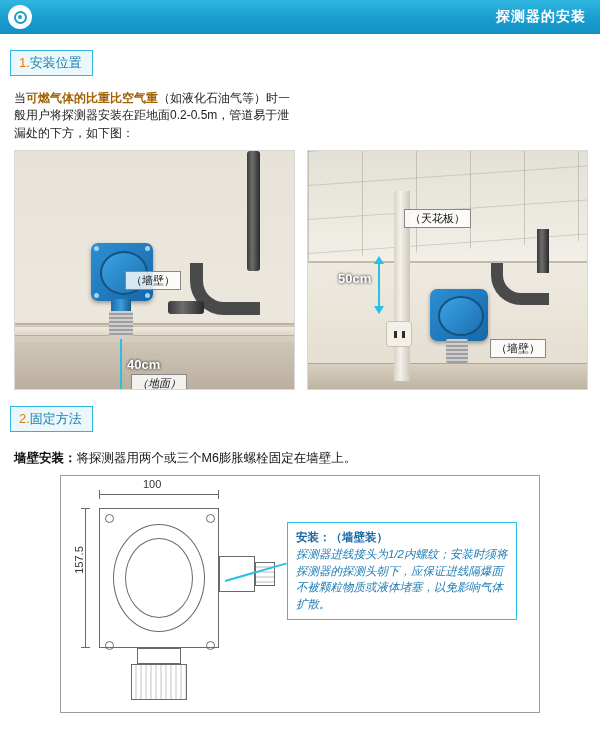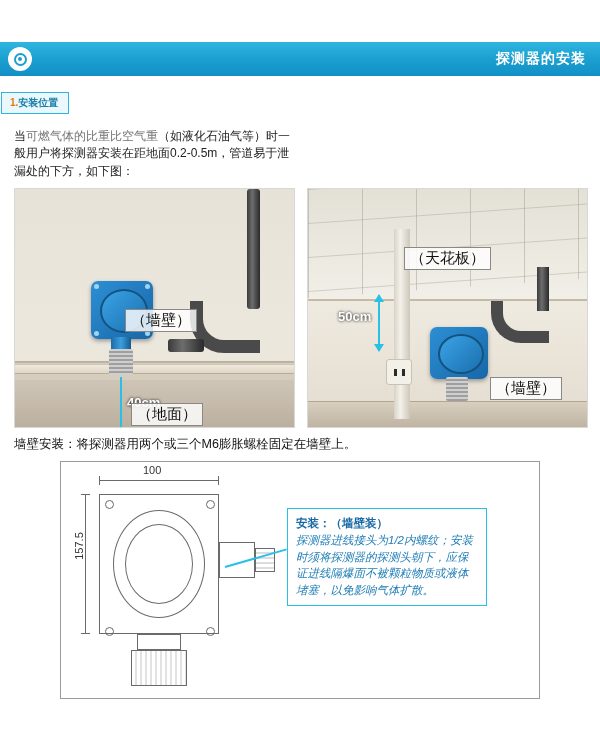--- a/index.html
+++ b/index.html
@@ -14,21 +14,20 @@
   }
 
   
   .header {
     position:relative;
     height:34px;
     background: linear-gradient(to bottom, #2fb6e0 0%, #1b9fd0 50%, #1290c6 100%);
     display:flex;
     align-items:center;
     justify-content:flex-end;
-    margin-top:42px;
   }
   .header-title {
     color:#ffffff;
     font-size:14px;
     font-weight:bold;
     letter-spacing:1px;
     padding-right:14px;
   }
   .header-logo {
     position:absolute;
@@ -49,28 +48,28 @@
     position:absolute;
     left:50%; top:50%;
     width:4px;height:4px;
     margin:-2px 0 0 -2px;
     background:#1b9fd0;
     border-radius:50%;
   }
 
   
   .sec-head {
-    margin:16px 0 10px 1px;
+    margin:16px 0 10px 10px;
     display:inline-block;
     position:relative;
     padding:3px 10px 3px 8px;
     border:1px solid #2fb6e0;
     background:#eaf8fd;
-    font-size:10px;
-    font-weight:bold;
+    font-size:13px;
+    font-weight:normal;
     color:#1b7fa8;
   }
   .sec-head .num { color:#e8770a; }
   .sec-wrap { padding-left:0; }
 
   .note {
     margin:2px 12px 6px 14px;
     font-size:12px;
     color:#333;
   }
@@ -80,21 +79,21 @@
     display:flex;
     gap:14px;
     margin:4px 12px 8px 14px;
   }
   .col {
     width:50%;
     font-size:12px;
     line-height:1.45;
     color:#222;
   }
-  .col .hl { color:#737373; }
+  .col .hl { color:#a16207;font-weight:bold; }
 
   
   .photos {
     display:flex;
     gap:12px;
     margin:4px 12px 0 14px;
   }
   .photo {
     width:50%;
     height:240px;
@@ -191,21 +190,21 @@
   .p1-dim {
     position:absolute;
     left:112px; top:206px;
     color:#ffffff;
     font-size:13px;
     font-weight:bold;
     text-shadow:0 0 3px #000;
   }
   .lbl-box {
     position:absolute;
-    font-size:15px;
+    font-size:11px;
     color:#111;
     background:rgba(255,255,255,.82);
     border:1px solid #888;
     padding:1px 5px;
     white-space:nowrap;
   }
 
   
   .p2-bg { position:absolute; inset:0; background:#efece4; }
   .p2-ceiling {
@@ -283,21 +282,21 @@
     position:absolute; left:30px; top:120px;
     color:#ffffff; font-size:13px; font-weight:bold; text-shadow:0 0 3px #000;
   }
 
   
   .sec2-text {
     margin:8px 12px 8px 14px;
     font-size:12.5px;
     color:#111;
   }
-  .sec2-text .b { font-weight:normal; }
+  .sec2-text .b { font-weight:bold; }
 
   .diagram {
     margin:4px 12px 10px 60px;
     width:480px;
     height:238px;
     border:1px solid #9b9b9b;
     position:relative;
     background:#ffffff;
   }
   .dg-body {
@@ -358,21 +357,21 @@
   .dg-dim-left:before{ top:0; }
   .dg-dim-left:after{ bottom:0; }
   .dg-dim-left-lbl {
     position:absolute; left:4px; top:78px; font-size:11px; color:#333;
     transform:rotate(-90deg); transform-origin:center;
     white-space:nowrap;
   }
   .callout {
     position:absolute;
     left:226px; top:46px;
-    width:200px;
+    width:230px;
     border:1.6px solid #29c0e8;
     background:#ffffff;
     padding:6px 8px;
     font-size:11.5px;
     line-height:1.45;
     color:#1a6fa8;
   }
   .callout .c-title { color:#1769a4; font-weight:bold; }
   .callout .c-body { color:#1e7db5;font-style:italic; }
   .callout-line {
@@ -420,21 +419,21 @@
         <span class="screw" style="left:3px;top:3px;"></span>
         <span class="screw" style="right:3px;top:3px;"></span>
         <span class="screw" style="left:3px;bottom:3px;"></span>
         <span class="screw" style="right:3px;bottom:3px;"></span>
       </div>
       <div class="p1-neck"></div>
       <div class="p1-sensor"></div>
       <div class="p1-arrow"></div>
       <div class="p1-dim">40cm</div>
       <div class="lbl-box" style="left:110px; top:120px;">（墙壁）</div>
-      <div class="lbl-box" style="left:116px; top:214px;">（地面）</div>
+      <div class="lbl-box" style="left:116px; top:223px;font-style:italic;">（地面）</div>
     </div>
 
     <div class="photo">
       <div class="p2-bg"></div>
       <div class="p2-ceiling"></div>
       <div class="p2-ceil-grid"></div>
       <div class="p2-wallline"></div>
       <div class="p2-wall"></div>
       <div class="p2-base"></div>
       <div class="p2-column"></div>
@@ -445,20 +444,23 @@
       <div class="p2-socket"></div>
       <div class="p2-arrow"></div>
       <div class="p2-dim">50cm</div>
       <div class="lbl-box" style="left:96px; top:58px;">（天花板）</div>
       <div class="lbl-box" style="left:182px; top:188px;">（墙壁）</div>
     </div>
   </div>
 </div>
 
 <div class="sec-wrap">
+  <div class="sec-head">
+    <span class="num">2.</span><span>固定方法</span>
+  </div>
 
   <div class="sec2-text">
     <span class="b">墙壁安装：</span><span>将探测器用两个或三个M6膨胀螺栓固定在墙壁上。</span>
   </div>
 
   <div class="diagram">
     <div class="dg-dim-top"></div>
     <div class="dg-dim-top-lbl">100</div>
     <div class="dg-dim-left"></div>
     <div class="dg-dim-left-lbl">157.5</div>

